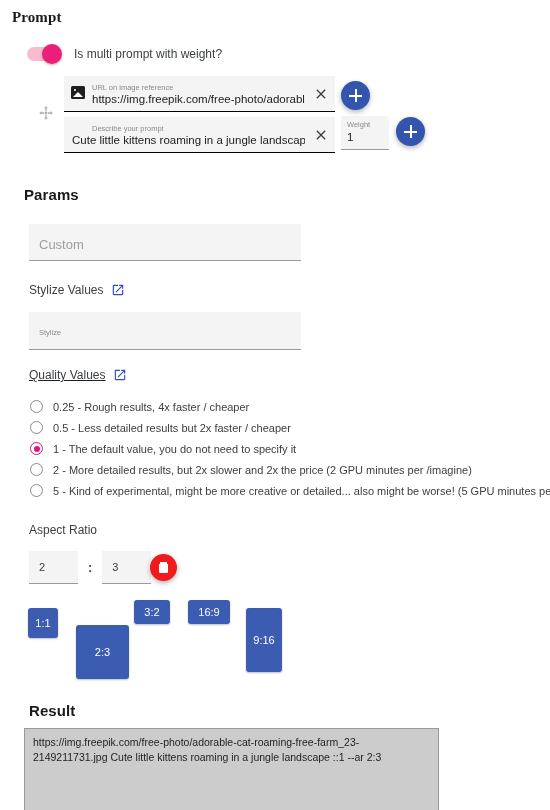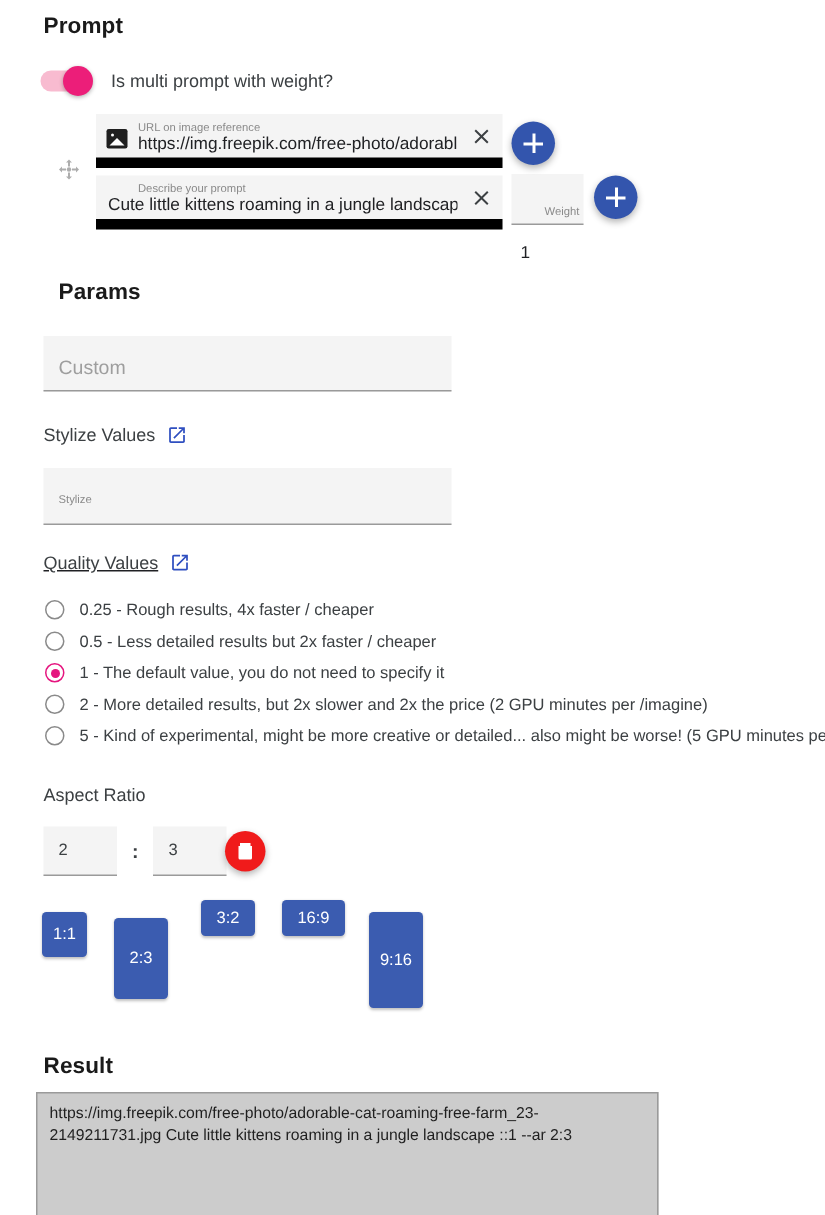--- a/index.html
+++ b/index.html
@@ -37,21 +37,21 @@
   .toggle-label { margin-left: 13px; font-size: 12px; color: #3c4043; }
 
   
   .drag-handle {
     position: absolute; left: 38px; top: 105px;
     width: 16px; height: 16px; cursor: move; opacity: .55;
   }
   .prompt-fields { position: absolute; left: 64px; top: 76px; width: 271px; }
   .field {
     background: #f4f4f4;
-    border-bottom: 7px solid #000000;
+    border-bottom: 1px solid #000000;
     height: 36px;
     position: relative;
     padding: 3px 30px 0 8px;
     display: flex; flex-direction: column; justify-content: center;
     overflow: hidden;
   }
   .field + .field { margin-top: 5px; }
   .field .flabel {
     font-size: 7.5px; color: #8a8a8a; line-height: 9px;
     white-space: nowrap; margin-left: 20px;
@@ -84,21 +84,21 @@
     color: #3c4043;
   }
 
   
   .weight-field {
     position: absolute; left: 341px; top: 116px;
     width: 48px; height: 34px;
     background: #f4f4f4; border-bottom: 1px solid #9a9a9a;
     padding: 4px 0 0 6px;
   }
-  .weight-field .flabel { font-size: 7.5px; color: #8a8a8a; line-height: 9px; margin: 16px; }
+  .weight-field .flabel { font-size: 7.5px; color: #8a8a8a; line-height: 9px; margin: 0; }
   .weight-field .fvalue { font-size: 11.5px; color: #202124; line-height: 16px; }
 
   
   .fab {
     position: absolute; border-radius: 50%;
     background: #3355ad;
     box-shadow: 0 2px 5px rgba(0,0,0,.3);
     display: flex; align-items: center; justify-content: center;
     cursor: pointer;
   }
@@ -191,21 +191,21 @@
     font-size: 10.5px; line-height: 14.5px;
     color: #1f1f1f;
     overflow: hidden;
   }
 </style>
 </head>
 <body>
 
 <div class="page">
 
-  <div class="section-title" style="left:29px; top:9px;">Prompt</div>
+  <div class="section-title" style="left:12px; top:9px;font-family:Liberation Serif, serif;">Prompt</div>
 
   <div class="toggle-row">
     <div class="toggle">
       <div class="knob"></div>
     </div>
     <div class="toggle-label">Is multi prompt with weight?</div>
   </div>
 
   <div class="drag-handle">
     <svg viewBox="0 0 24 24" width="16" height="16" aria-hidden="true">
@@ -246,21 +246,21 @@
     <div class="fvalue">1</div>
   </div>
 
   <div class="fab" id="fab-url">
     <span class="plus"></span>
   </div>
   <div class="fab" id="fab-prompt">
     <span class="plus"></span>
   </div>
 
-  <div class="section-title" style="left:39px; top:186px;">Params</div>
+  <div class="section-title" style="left:24px; top:186px;">Params</div>
 
   <div class="input-box" id="custom-field">
     <div class="ph">Custom</div>
   </div>
 
   <div class="label-row" style="left:29px; top:283px;">
     <span class="lbl">Stylize Values</span>
     <span class="ext-icon">
       <svg viewBox="0 0 24 24" width="14" height="14">
         <path fill="#2f4fc0" d="M19 19H5V5h7V3H5c-1.11 0-2 .9-2 2v14c0 1.1.89 2 2 2h14c1.1 0 2-.9 2-2v-7h-2v7zM14 3v2h3.59l-9.83 9.83 1.41 1.41L19 6.41V10h2V3h-7z"></path>
@@ -316,21 +316,21 @@
 
   <div class="trash-btn">
     <span class="trash-glyph">
       <span class="lid"></span>
         <span class="can"></span>
     </span>
   </div>
 
   <div class="ar-buttons" id="ar-presets">
       <div class="ar-btn" style="left: 0px; top: 8px; width: 30px; height: 30px;">1:1</div>
-      <div class="ar-btn" style="left: 48px; top: 12px; width: 36px; height: 54px;">2:3</div>
+      <div class="ar-btn" style="left: 48px; top: 25px; width: 53px; height: 54px;">2:3</div>
       <div class="ar-btn" style="left: 106px; top: 0px; width: 36px; height: 24px;">3:2</div>
       <div class="ar-btn" style="left: 160px; top: 0px; width: 42px; height: 24px;">16:9</div>
       <div class="ar-btn" style="left: 218px; top: 8px; width: 36px; height: 64px;">9:16</div>
     </div>
 
   <div class="section-title" style="left:29px; top:702px;">Result</div>
 
   <div class="result-box">https://img.freepik.com/free-photo/adorable-cat-roaming-free-farm_23-2149211731.jpg Cute little kittens roaming in a jungle landscape ::1 --ar 2:3</div>
 
 </div>

